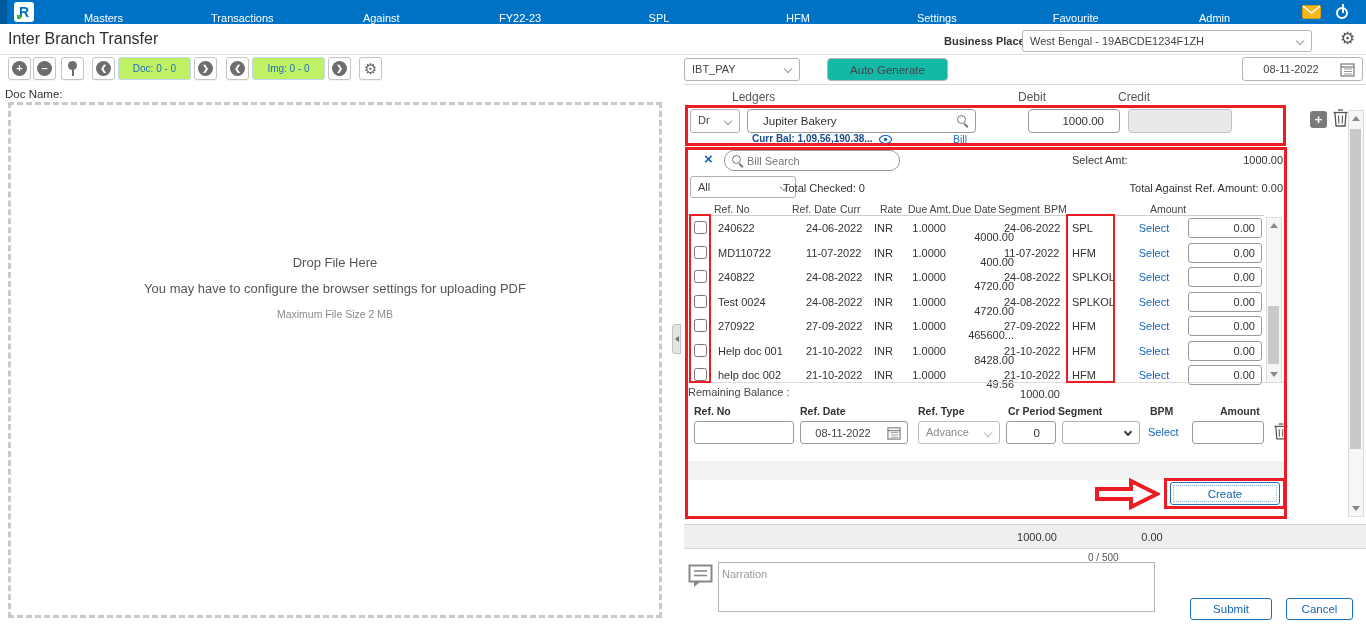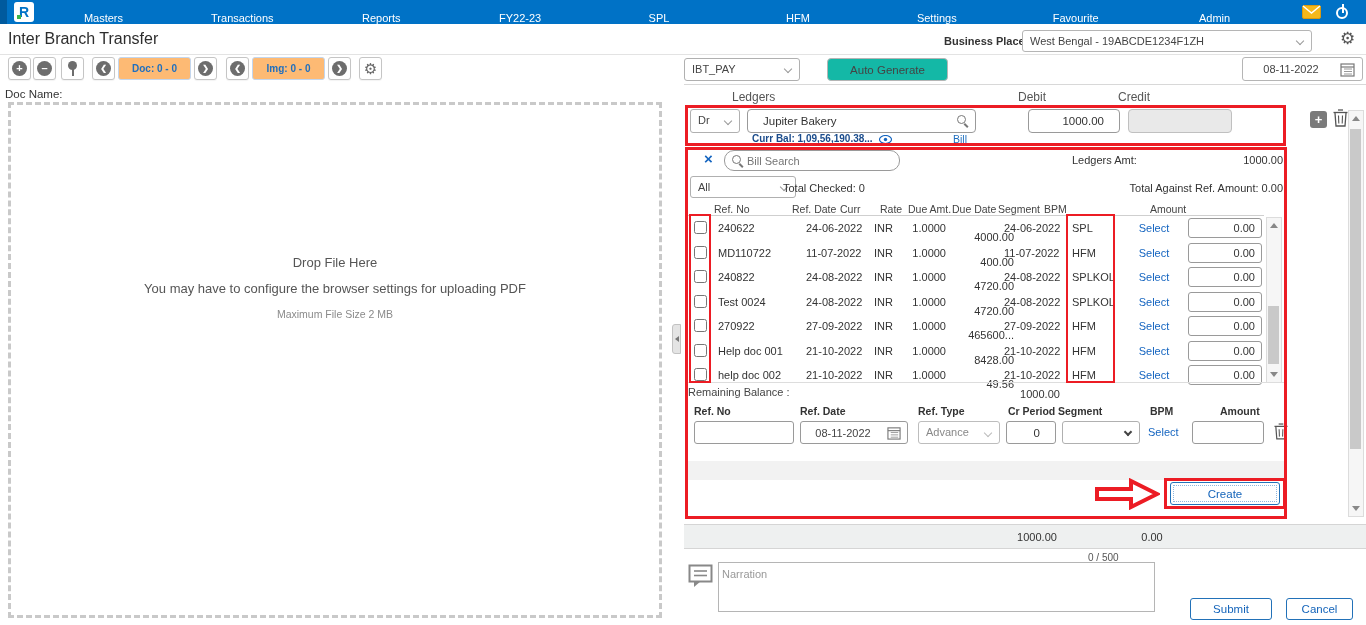--- a/index.html
+++ b/index.html
@@ -36,22 +36,22 @@
   .sel .val { position:absolute; left:7px; top:4px; font-size:11px; color:#444; white-space:nowrap; }
   input.tx { border:1px solid #9a9a9a; border-radius:4px; font-family:"Liberation Sans",sans-serif; font-size:11.5px; color:#333; padding:0 15px; outline:none; }
   .mag { display:inline-block; position:relative; width:9px; height:9px; border:1.5px solid #777; border-radius:50%; }
   .mag::after { content:""; position:absolute; left:7px; top:7px; width:5px; height:1.5px; background:#777; transform:rotate(45deg); transform-origin:0 0; }
   
   .tb-btn { position:absolute; top:57px; width:23px; height:23px; background:#fff; border:1px solid #c5c5c5; border-radius:3px;
             display:flex; align-items:center; justify-content:center; cursor:pointer; box-shadow:0 1px 1px rgba(0,0,0,.05); }
   .circ { width:15px; height:15px; border-radius:50%; background:#6d6d6d; color:#fff; display:flex; align-items:center; justify-content:center;
           font-size:11px; font-weight:bold; line-height:1; }
   .circ.small { font-size:8px; }
-  .range-box { position:absolute; top:57px; width:73px; height:23px; background:#fdba74; border:1px solid #c3d6ee; border-radius:3px;
-               display:flex; align-items:center; justify-content:center; color:#1f6fbf; font-weight:bold; font-size:10px; }
+  .range-box { position:absolute; top:57px; width:73px; height:23px; background:#bef264; border:1px solid #c3d6ee; border-radius:3px;
+               display:flex; align-items:center; justify-content:center; color:#1f6fbf; font-weight:normal; font-size:10px; }
   .pin { position:relative; width:9px; height:15px; }
   .pin .head { position:absolute; left:0; top:0; width:9px; height:9px; background:#6d6d6d; border-radius:50%; }
   .pin .stem { position:absolute; left:4px; top:8px; width:2px; height:7px; background:#6d6d6d; }
   .gear-glyph { font-size:15px; color:#666; line-height:1; }
   .doc-name { position:absolute; left:5px; top:88px; font-size:11.5px; color:#333; }
   .dropzone { position:absolute; left:8px; top:102px; width:654px; height:516px; border:3px dashed #c9c9c9; }
   .dz1 { position:absolute; left:0; top:150px; width:100%; text-align:center; font-size:13px; color:#555; }
   .dz2 { position:absolute; left:0; top:176px; width:100%; text-align:center; font-size:13px; color:#555; }
   .dz3 { position:absolute; left:0; top:203px; width:100%; text-align:center; font-size:10.5px; color:#8a8a8a; }
   .collapse-handle { position:absolute; left:672px; top:324px; width:9px; height:30px; background:#e4e4e4; border:1px solid #c2c2c2; border-radius:3px 0 0 3px;
@@ -138,21 +138,21 @@
     <div class="nav-items" id="nav-items">
   <div class="nav-item">
           <span>Masters</span>
         </div>
 
   <div class="nav-item">
           <span>Transactions</span>
         </div>
 
   <div class="nav-item">
-          <span>Reports</span>
+          <span>Against</span>
         </div>
 
   <div class="nav-item">
           <span>FY22-23</span>
         </div>
 
   <div class="nav-item">
           <span>SPL</span>
         </div>
 
@@ -285,21 +285,21 @@
     <span class="up"></span>
     <span class="down"></span>
     <span class="thumb" style="top:18px; height:320px;"></span>
   </div>
 
   <div class="x-ic">×</div>
   <div class="bill-search">
     <span class="mag"></span>
     <input placeholder="Bill Search" style="">
   </div>
-  <div class="lamt-lbl">Ledgers Amt:</div>
+  <div class="lamt-lbl">Select Amt:</div>
   <div class="lamt-val">1000.00</div>
 
   <div class="sel" style="left:690px; top:176px; width:106px; height:22px;">
     <span class="val">All</span>
     <span class="chev"></span>
   </div>
   <div class="tc-lbl">Total Checked:  0</div>
   <div class="ta-lbl">Total Against Ref. Amount:  0.00</div>
 
   <div class="ghead" style="left:714px">Ref. No</div>

